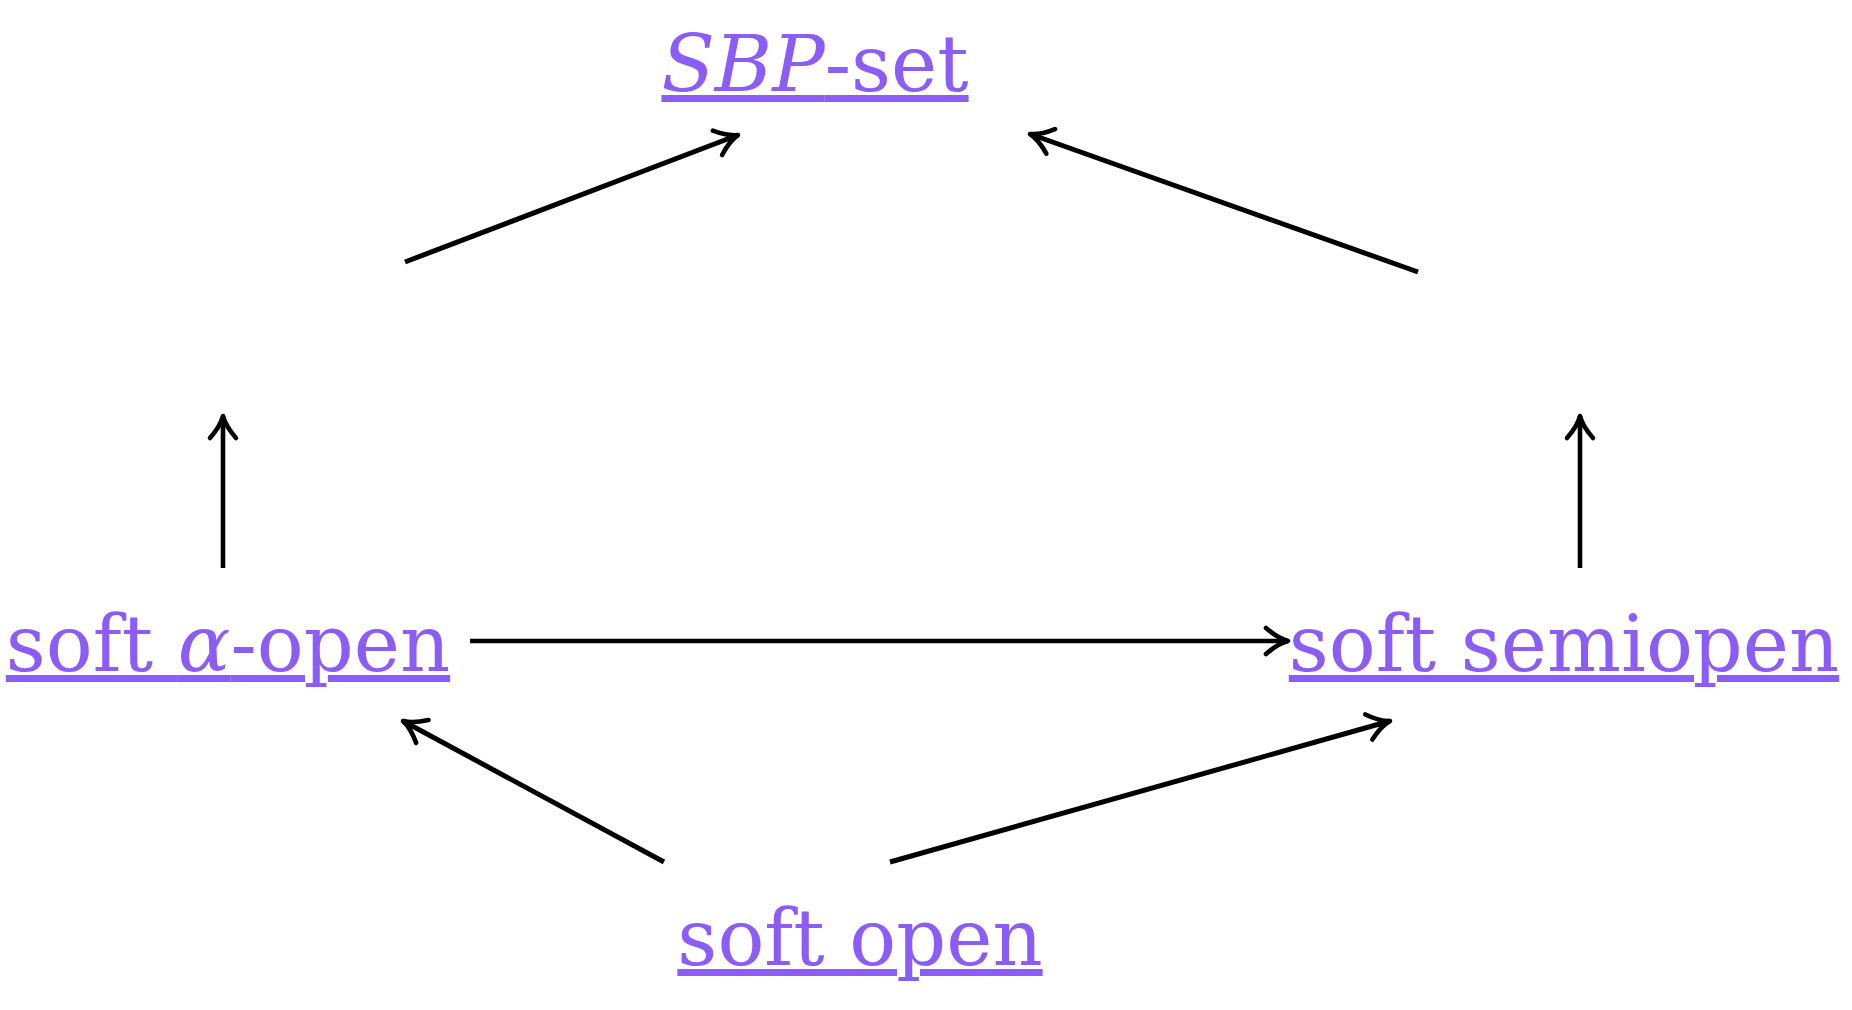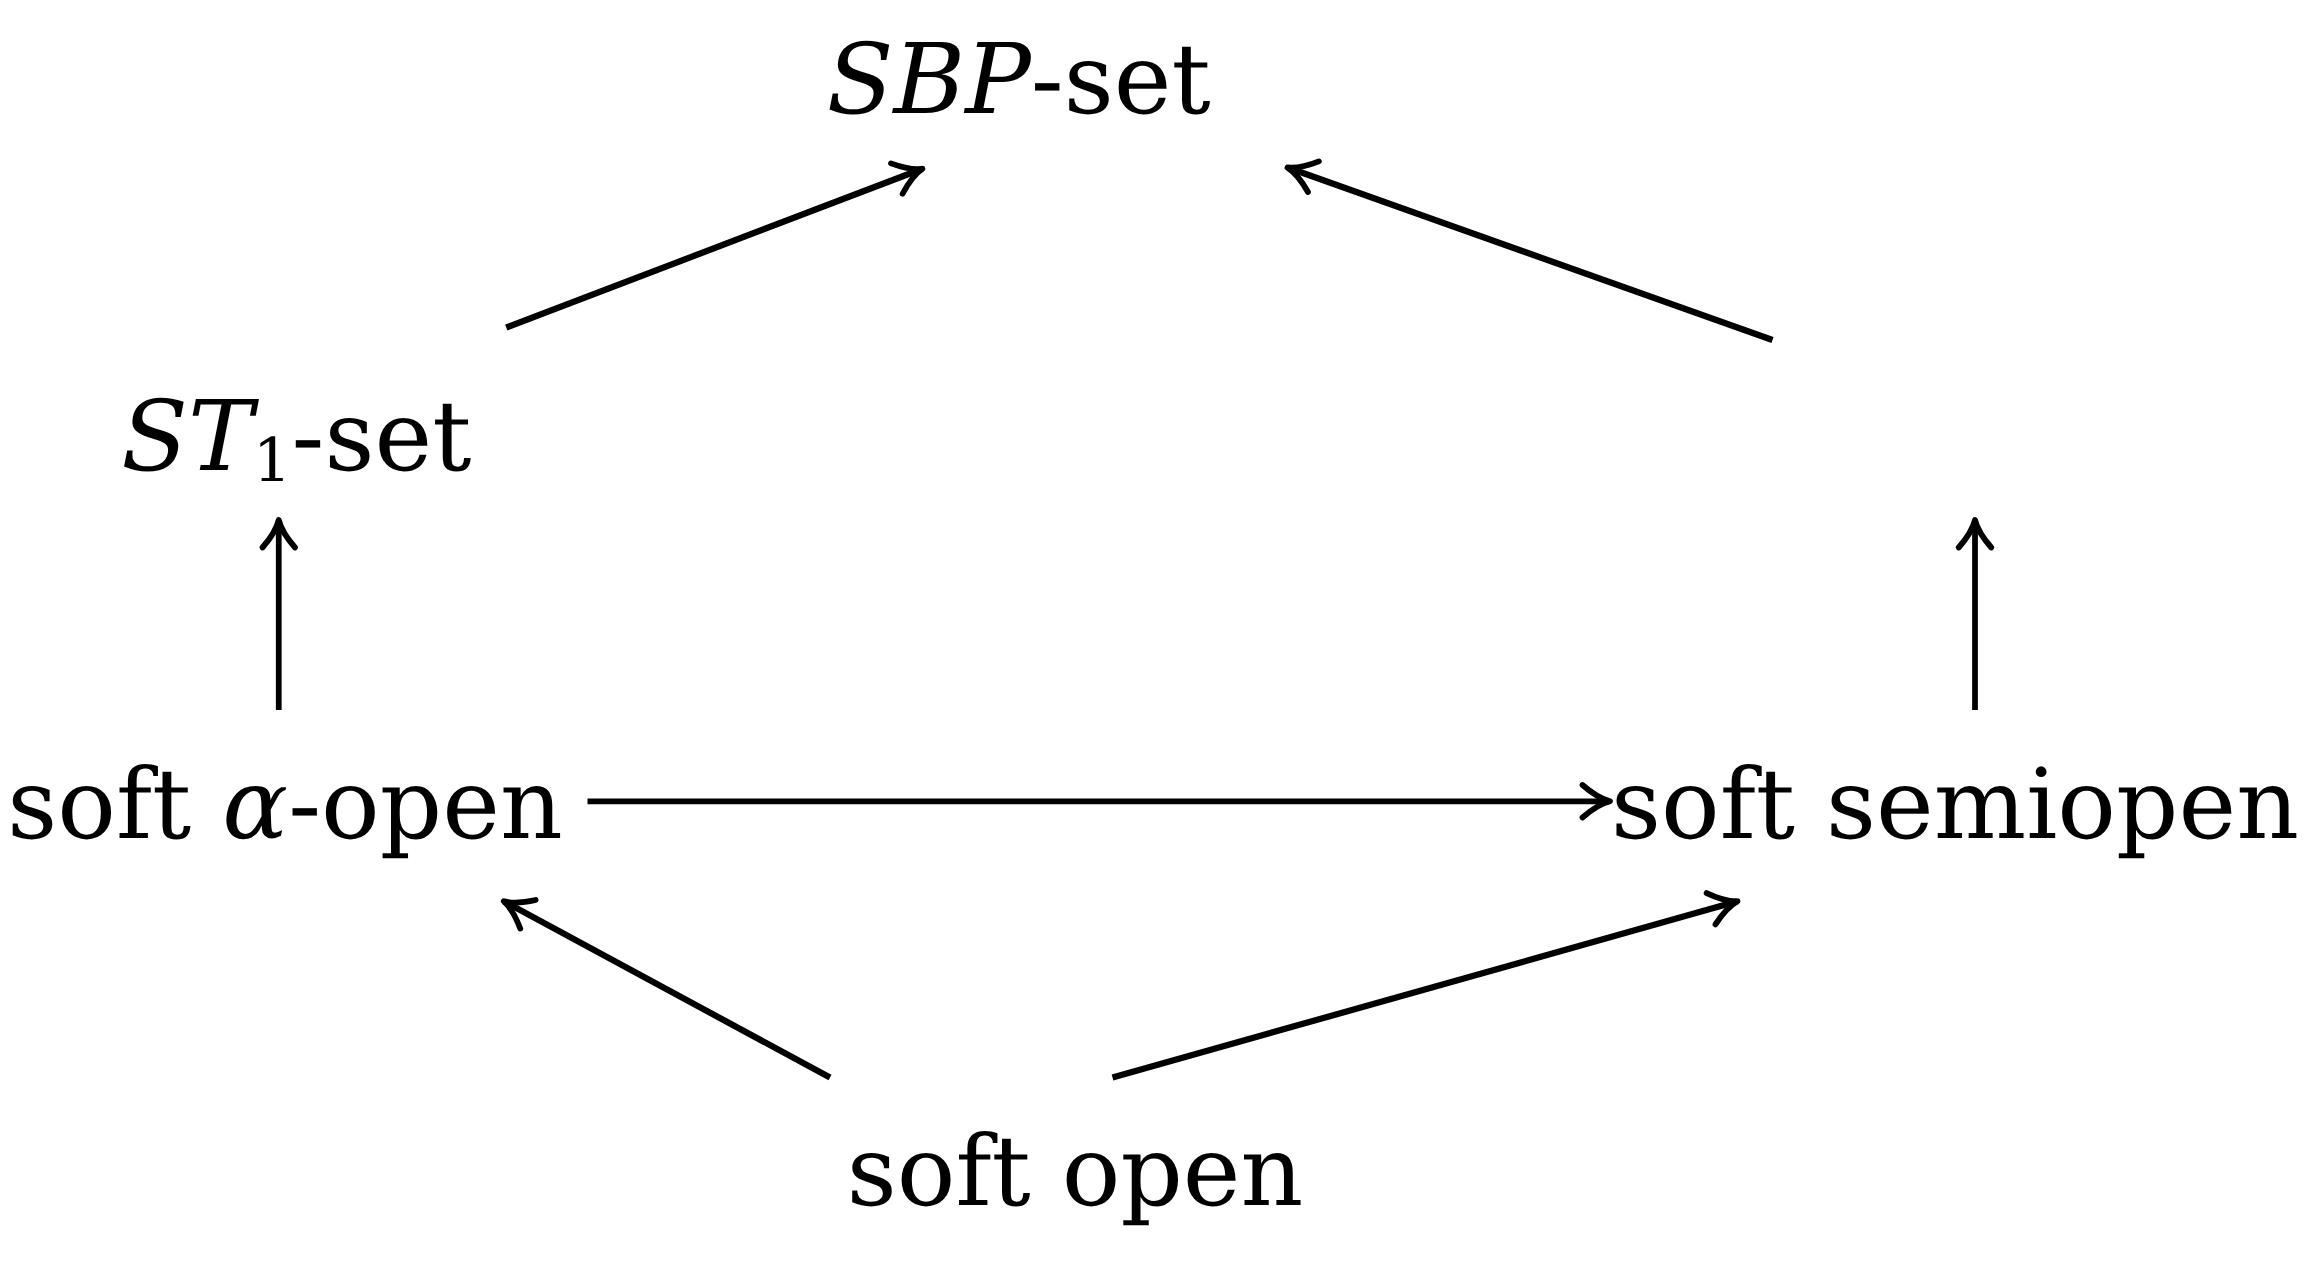--- a/index.html
+++ b/index.html
@@ -21,22 +21,23 @@
     left: 0;
     top: 0;
     width: 1852px;
     height: 1010px;
   }
   .node-label {
     position: absolute;
     transform: translate(-50%, -50%);
     font-size: 78px;
     white-space: nowrap;
-    color: #000000;
+    color: #8b5cf6;
     line-height: 1;
+    text-decoration: underline;
   }
   .node-label .it {
     font-style: italic;
   }
   .node-label sub {
     font-size: 0.62em;
     line-height: 0;
     vertical-align: baseline;
     position: relative;
     top: 0.18em;
@@ -66,23 +67,20 @@
 
     <line x1="664" y1="862" x2="403" y2="721" stroke="#000000" stroke-width="5" marker-end="url(#curvehead)"></line>
 
     <line x1="890" y1="862" x2="1390" y2="721" stroke="#000000" stroke-width="5" marker-end="url(#curvehead)"></line>
   </svg>
 
   <div class="node-label" style="left:815px; top:64px;">
     <span class="it">SBP</span><span>-set</span>
   </div>
 
-  <div class="node-label" style="left:237px; top:350px;">
-    <span class="it">ST</span><sub>1</sub><span>-set</span>
-  </div>
 
 
   <div class="node-label" style="left:1564px; top:644px;">
     <span>soft semiopen</span>
   </div>
 
   <div class="node-label" style="left:228px; top:644px;">
     <span>soft </span><span class="it">α</span><span>-open</span>
   </div>
 

